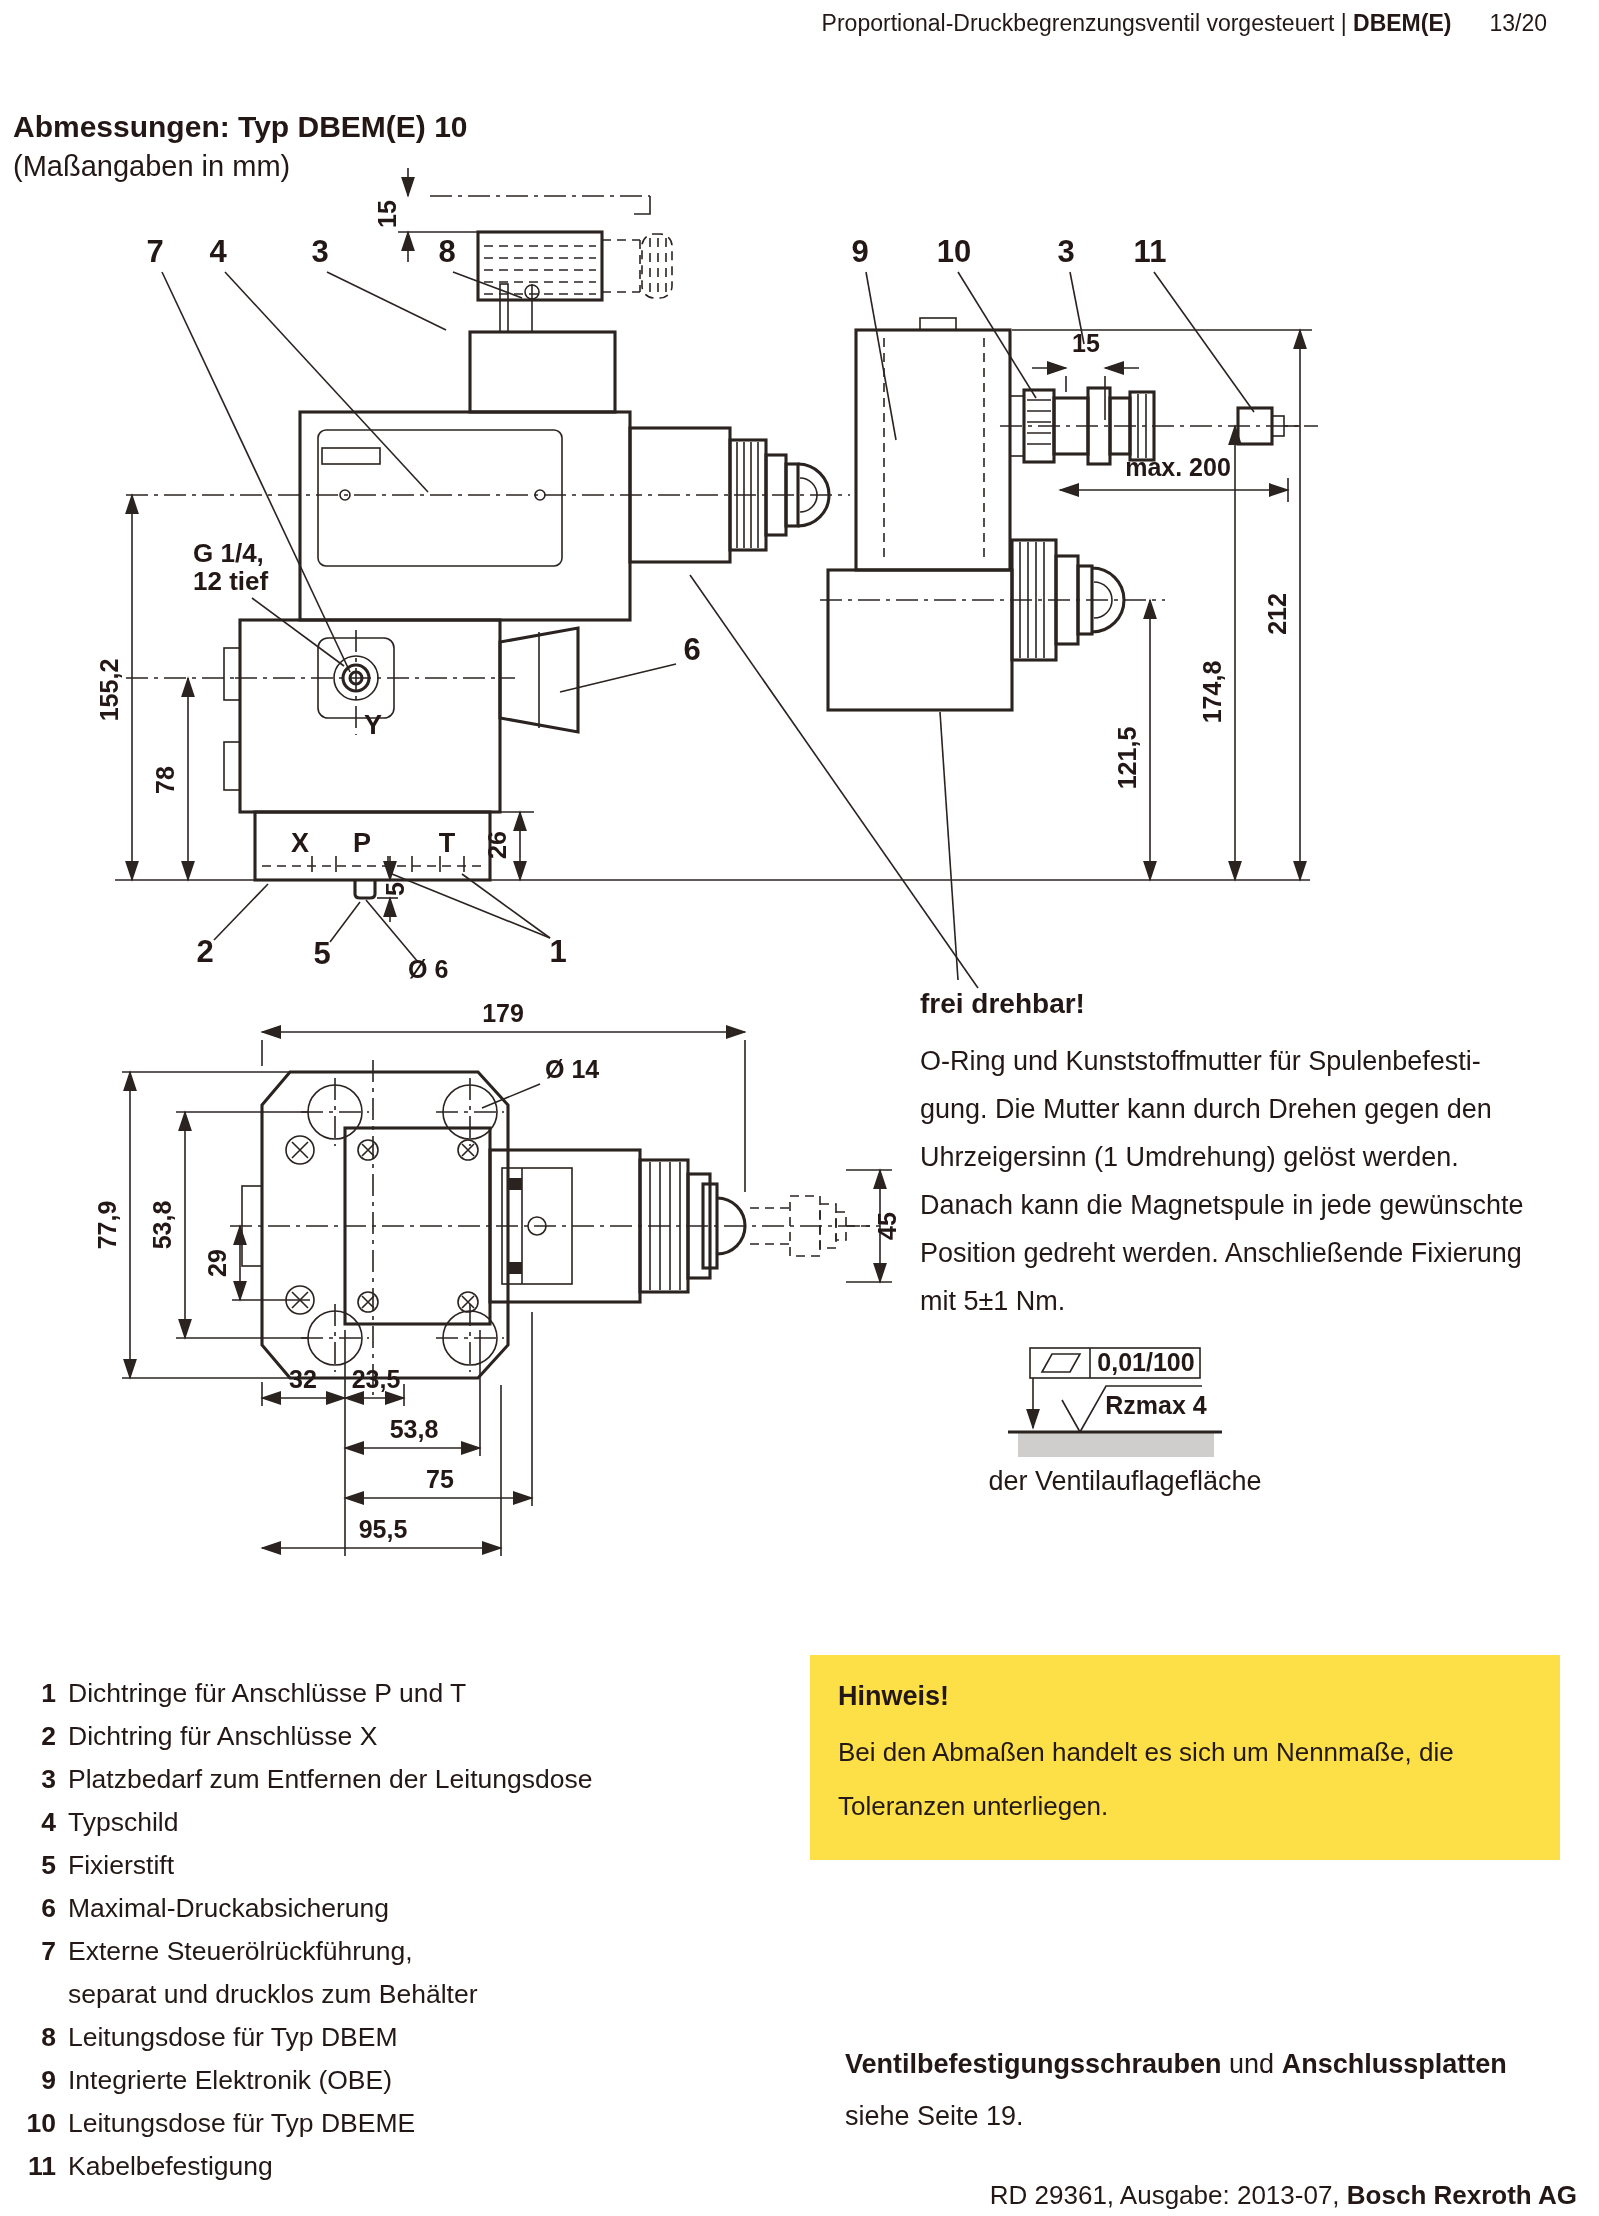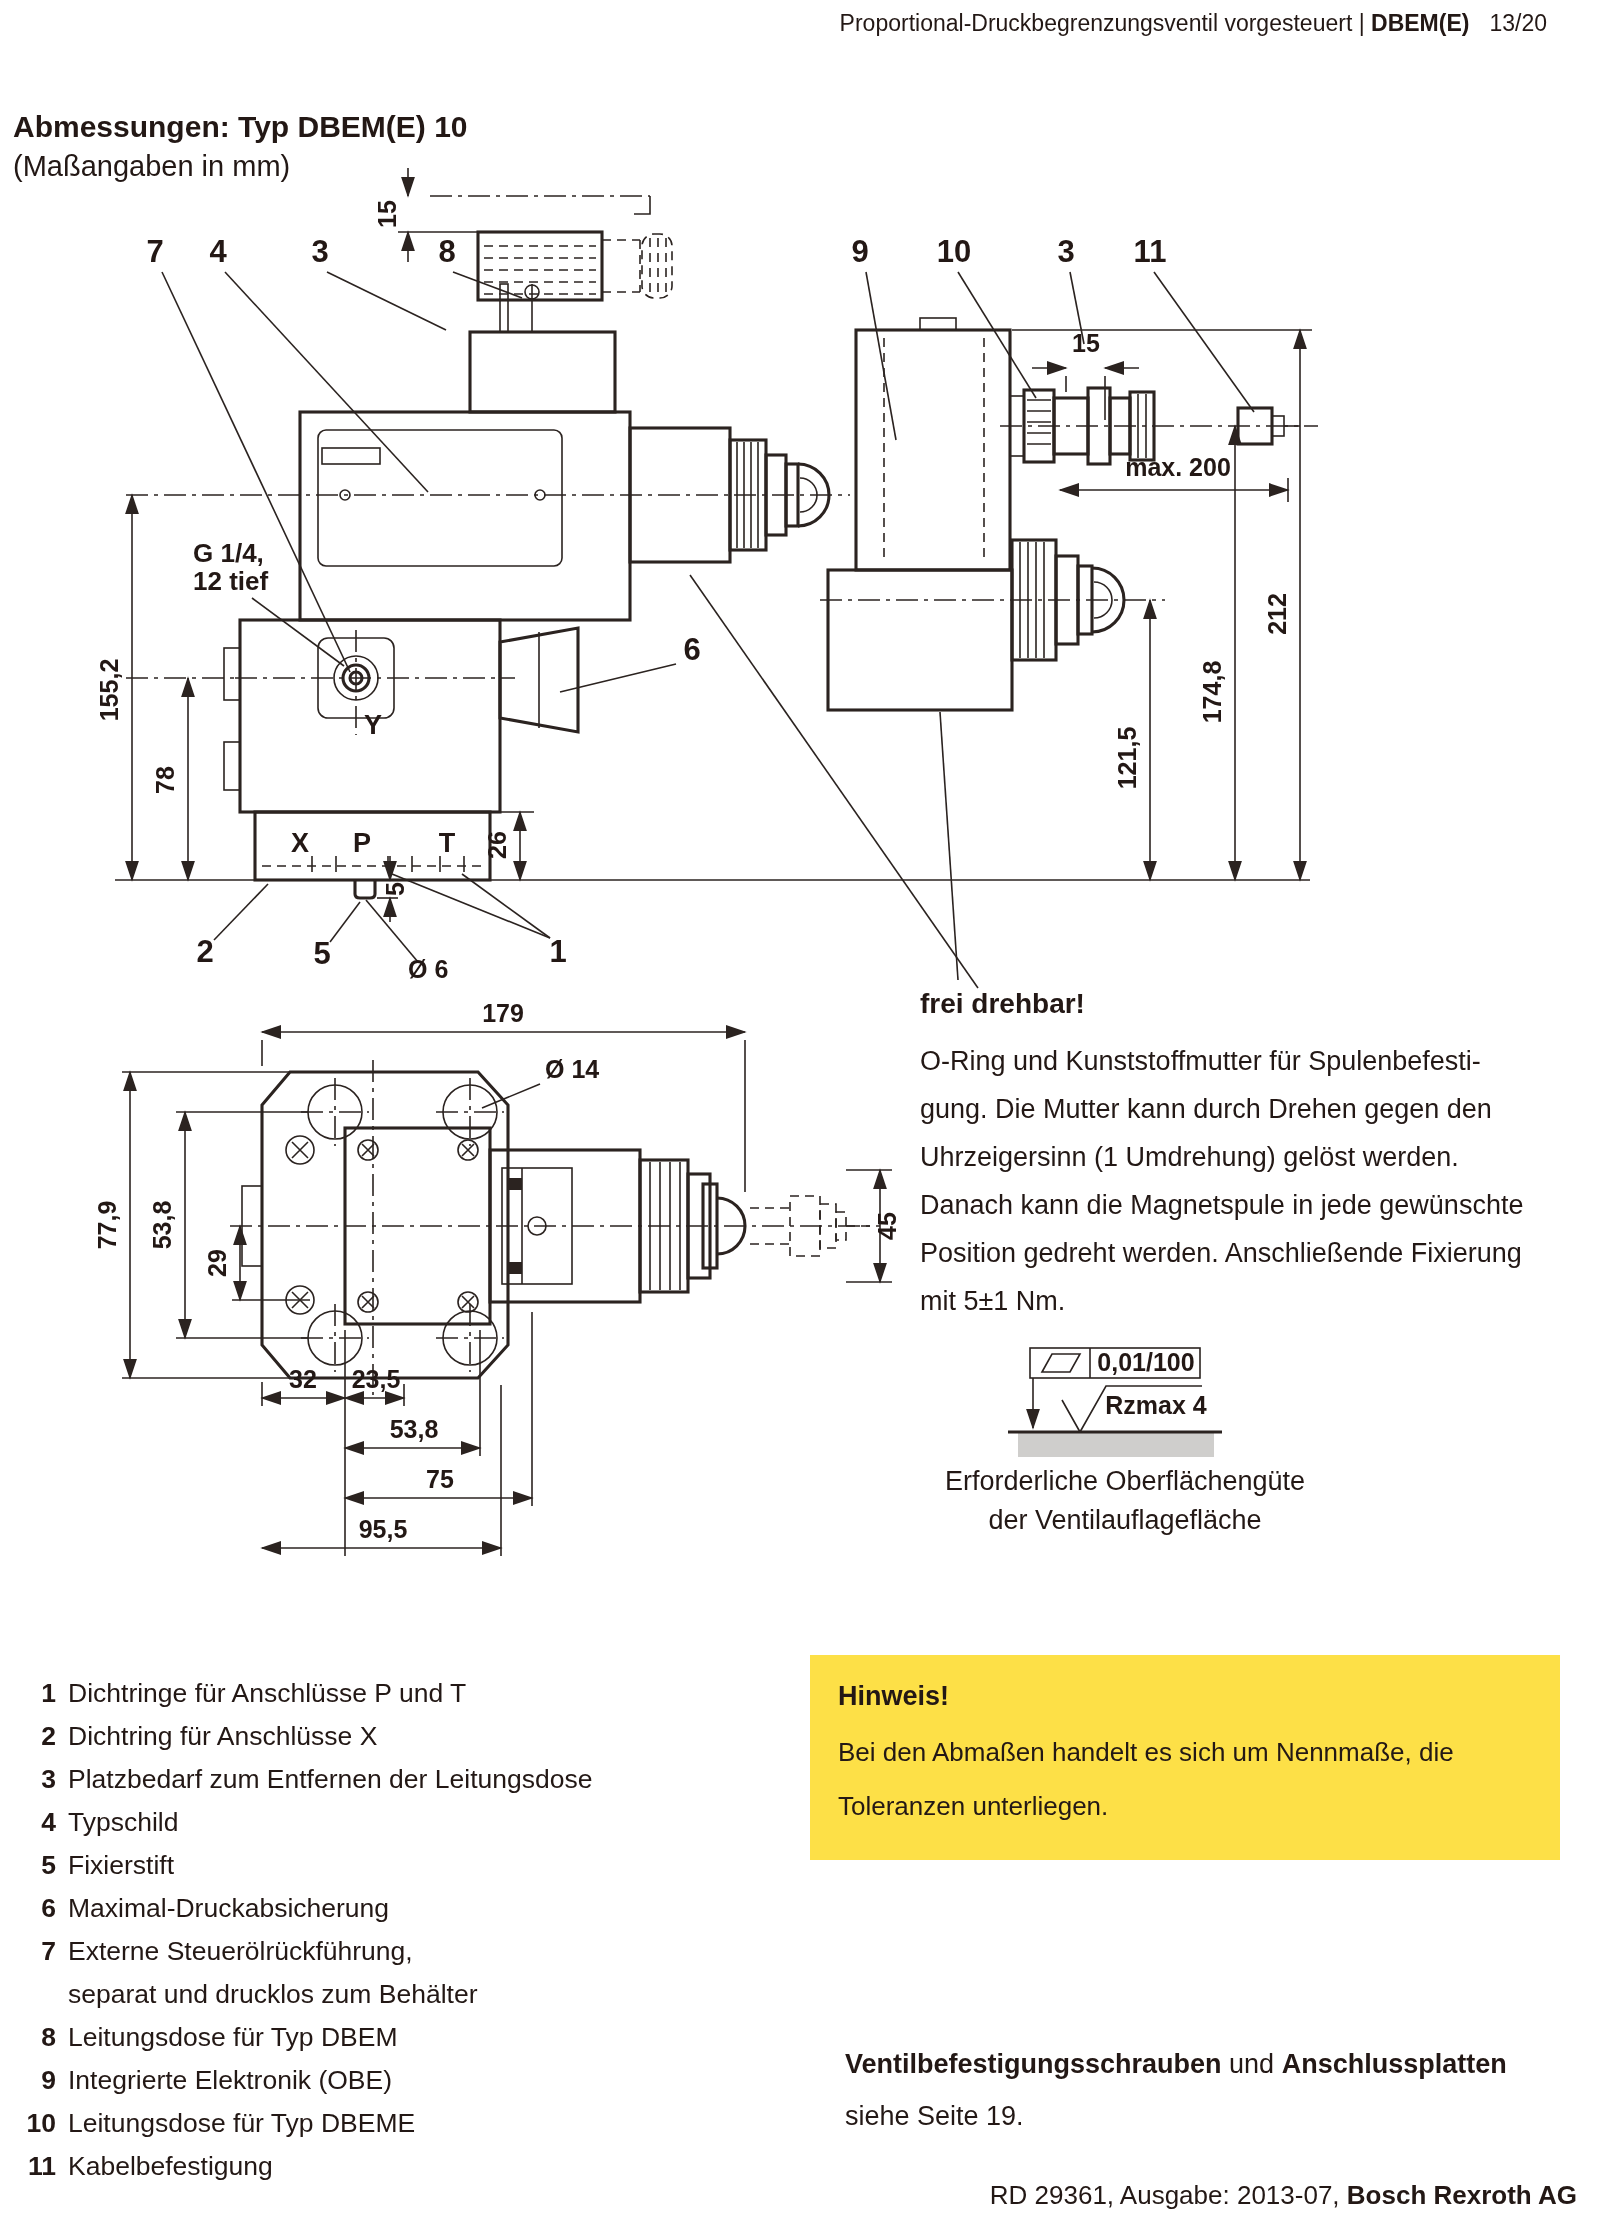--- a/index.html
+++ b/index.html
@@ -1,19 +1,19 @@
 <!DOCTYPE html>
 <html><head>
 <meta charset="utf-8">
 <style>
   html,body{margin:0;padding:0;background:#ffffff;}
   #page{position:relative;width:1599px;height:2216px;background:#ffffff;overflow:hidden;
         font-family:"Liberation Sans",sans-serif;color:#231815;}
   
-  #hdr{position:absolute;top:10px;right:52px;display:flex;align-items:baseline;gap:20px;font-size:23px;}
+  #hdr{position:absolute;top:10px;right:52px;display:flex;align-items:baseline;gap:38px;font-size:23px;}
   #hdr .b{font-weight:bold;}
   
   #ttl{position:absolute;left:13px;top:110px;}
   #ttl h1{margin:0;font-size:30px;font-weight:bold;}
   #ttl p{margin:6px 0 0 0;font-size:29px;font-weight:normal;}
   
   #draw{position:absolute;left:0;top:0;width:1599px;height:2216px;}
   #draw .th{fill:none;stroke:#2b2320;stroke-width:3.1;}
   #draw .tn{fill:none;stroke:#2b2320;stroke-width:1.6;}
   #draw .dsh{stroke-dasharray:9 6;}
@@ -361,21 +361,20 @@
       <div>O-Ring und Kunststoffmutter für Spulenbefesti-</div>
       <div>gung. Die Mutter kann durch Drehen gegen den</div>
       <div>Uhrzeigersinn (1 Umdrehung) gelöst werden.</div>
       <div>Danach kann die Magnetspule in jede gewünschte</div>
       <div>Position gedreht werden. Anschließende Fixierung</div>
       <div>mit 5±1 Nm.</div>
     </div>
   </div>
 
   <div id="surfcap">
-    <div>Erforderliche Oberflächengüte</div>
     <div>der  Ventilauflagefläche</div>
   </div>
 
   <div id="legend">
     <div class="row">
         <span class="n">1</span>
         <span>Dichtringe für Anschlüsse P und T</span>
       </div>
     <div class="row">
         <span class="n">2</span>

